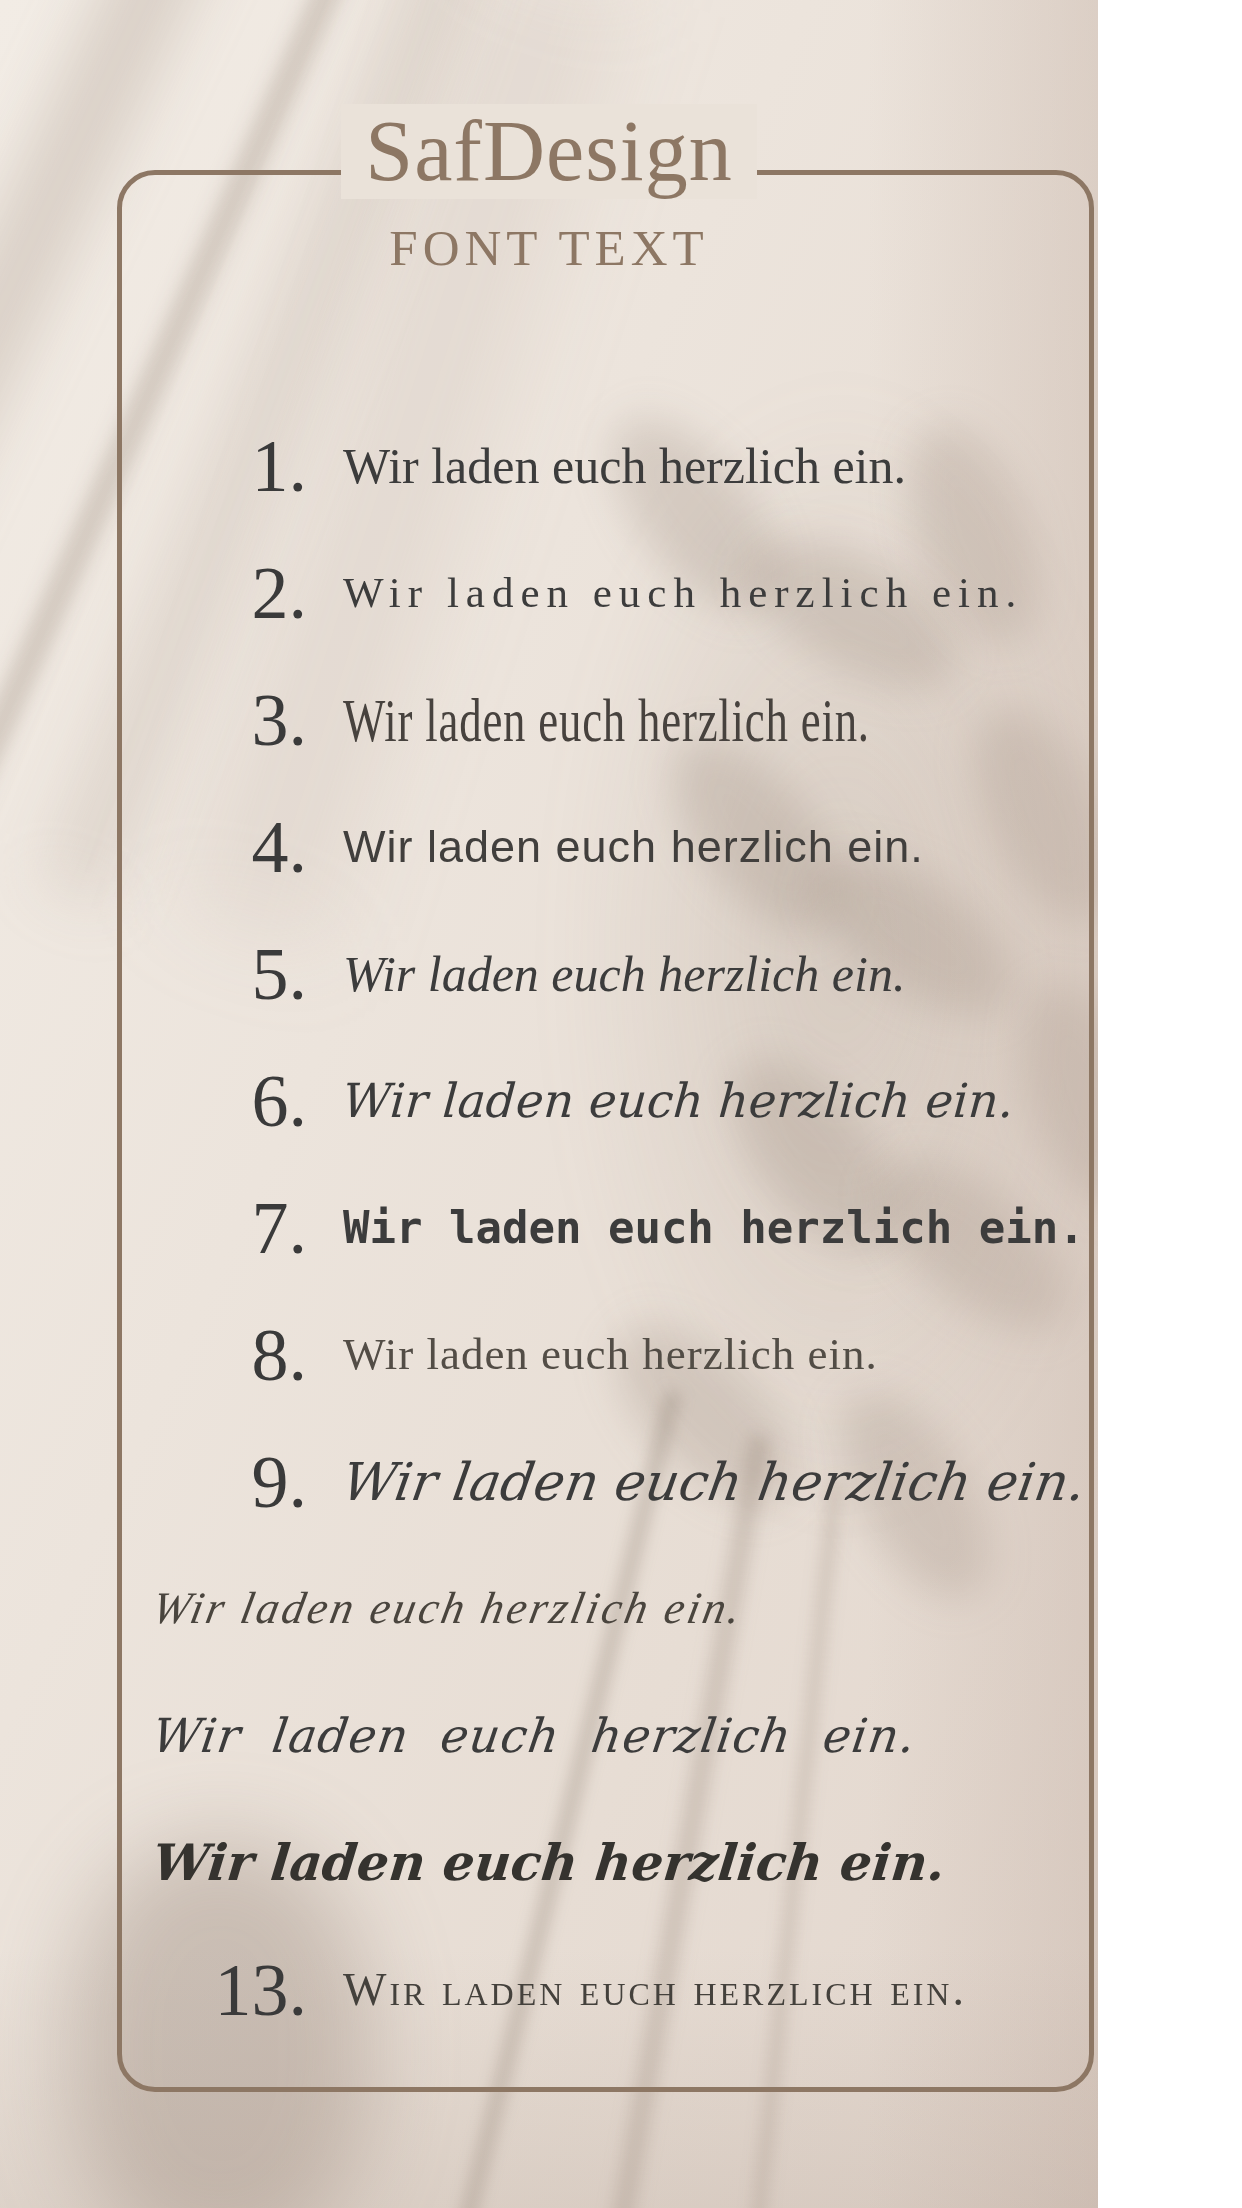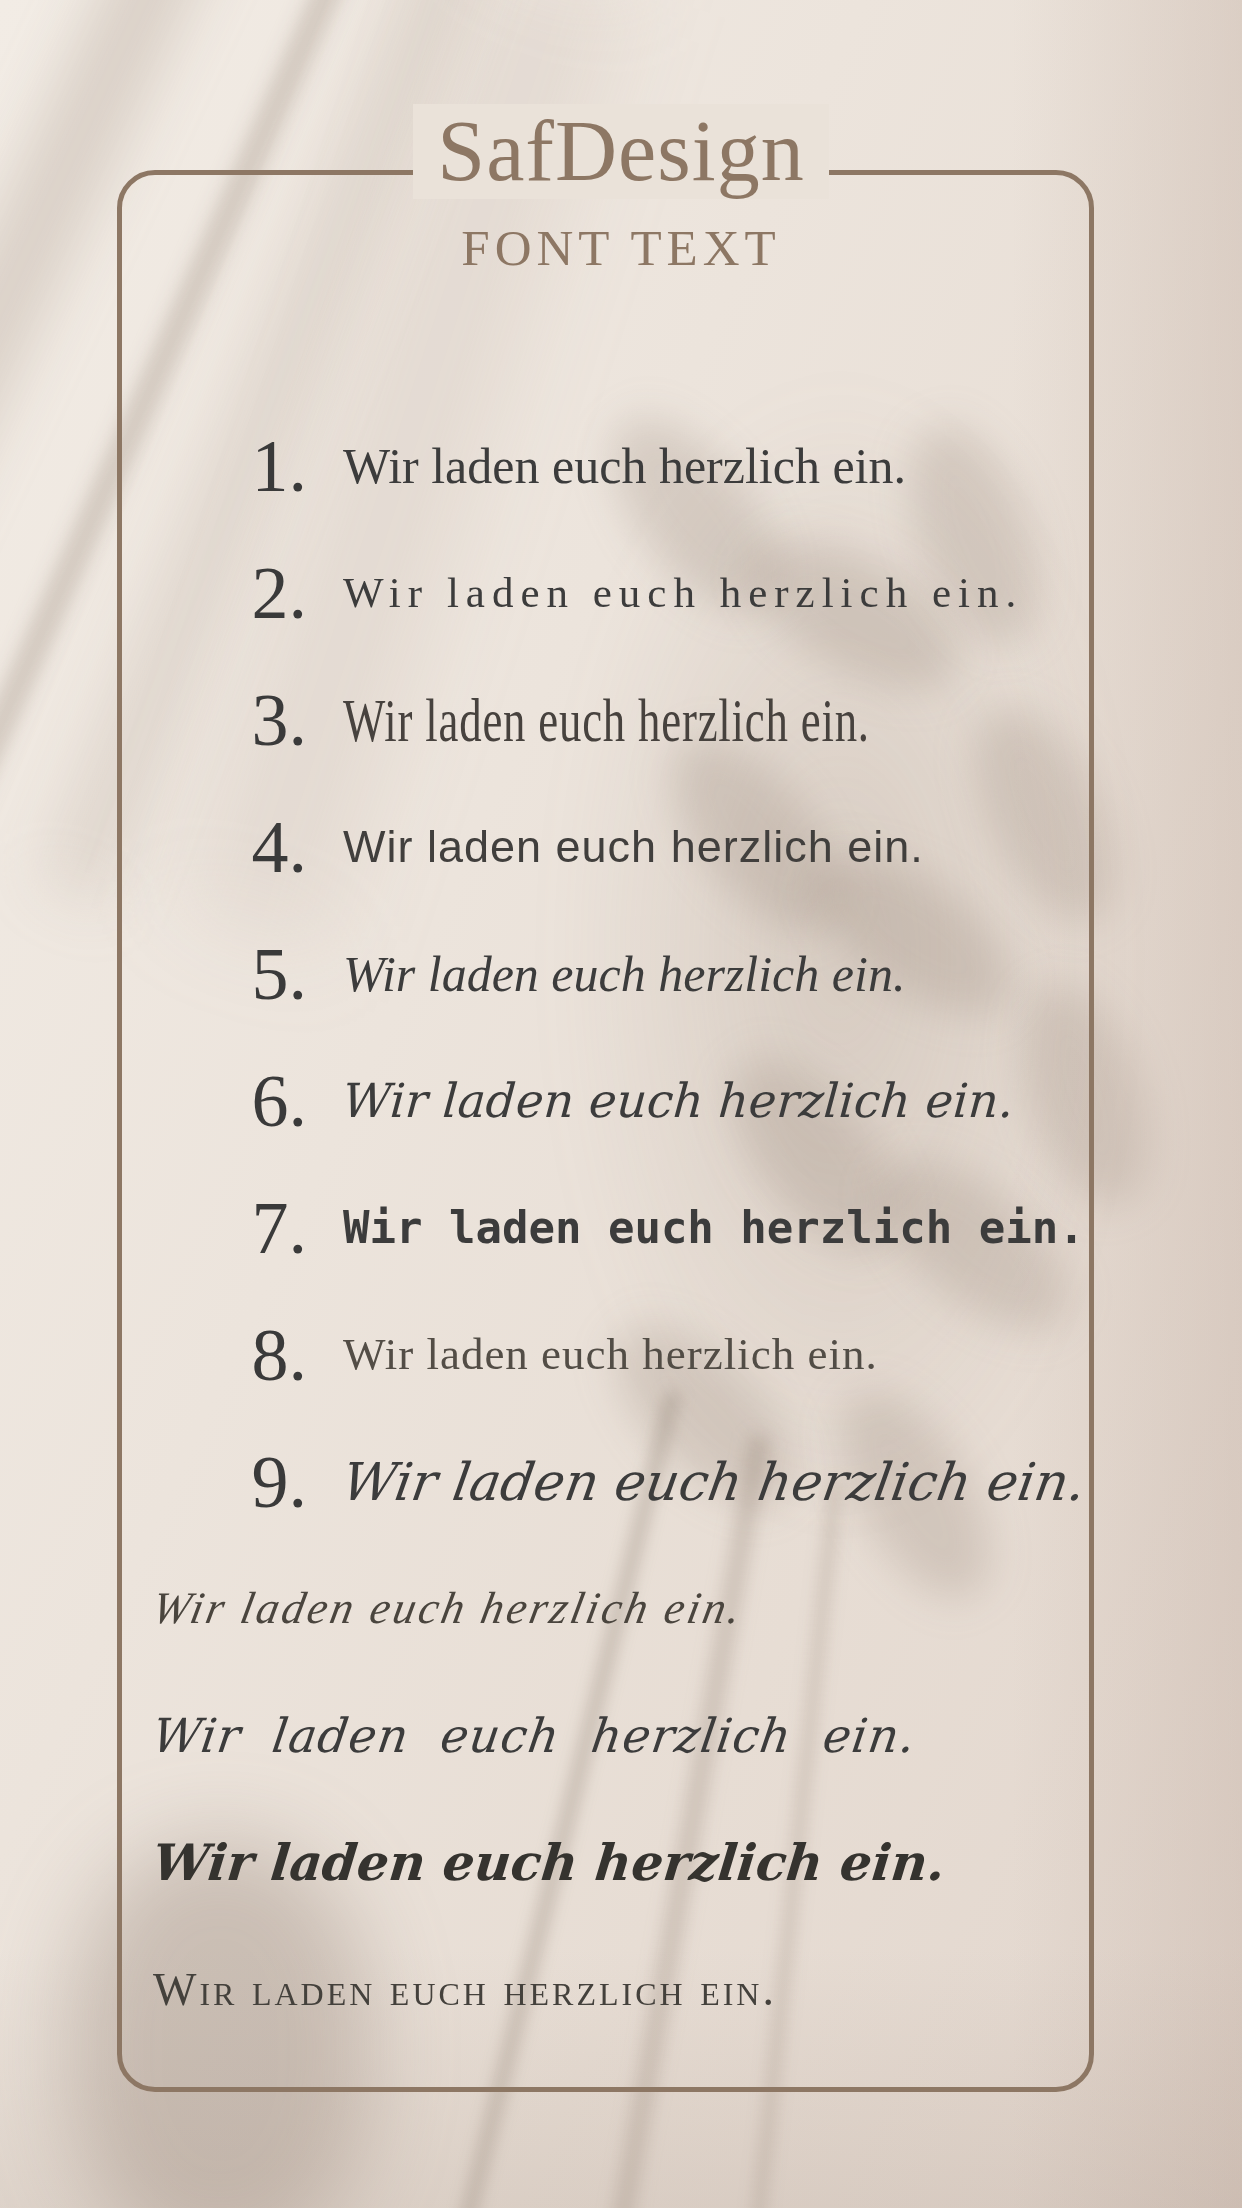--- a/index.html
+++ b/index.html
@@ -7,21 +7,21 @@
     --frame:#8d7764;
     --ink:#3c3c3c;
   }
   *{margin:0;padding:0;box-sizing:border-box;}
   html,body{width:1242px;height:2208px;}
   body{
     font-family:"Liberation Serif",serif;
     overflow:hidden;
   }
   .canvas{
-    position:relative;width:1242px;height:2208px;overflow:hidden;
+    position:relative;width:1098px;height:2208px;overflow:hidden;
     background:linear-gradient(115deg,#f2ece5 0%,#ece4dc 38%,#e7ddd4 68%,#e2d6cd 100%);
   }
   
   .dec{position:absolute;pointer-events:none;}
   .streak1{left:-90px;top:-160px;width:80px;height:1150px;background:rgba(146,128,112,.26);transform:rotate(25deg);filter:blur(30px);}
   .streak2{left:150px;top:-130px;width:26px;height:980px;background:rgba(150,133,117,.34);transform:rotate(24deg);filter:blur(10px);}
   .streak3{left:235px;top:-110px;width:64px;height:1040px;background:rgba(160,143,128,.22);transform:rotate(22deg);filter:blur(32px);}
   .streak4{left:330px;top:-60px;width:150px;height:1010px;background:rgba(172,156,141,.16);transform:rotate(18deg);filter:blur(48px);}
   .leafmass{left:560px;top:380px;width:560px;height:1150px;background:radial-gradient(ellipse at center,rgba(150,131,116,.22) 0%,rgba(150,131,116,0) 70%);filter:blur(30px);}
   .leaf{width:110px;height:230px;border-radius:50%;background:rgba(138,119,104,.22);filter:blur(20px);transform:rotate(-38deg);}
@@ -159,17 +159,18 @@
     <div class="row">
       <span class="sample f10">Wir laden euch herzlich ein.</span>
     </div>
     <div class="row">
       <span class="sample f11">Wir laden euch herzlich ein.</span>
     </div>
     <div class="row">
       <span class="sample f12">Wir laden euch herzlich ein.</span>
     </div>
     <div class="row">
+      <span class="num">13.</span>
       <span class="sample f13">Wir laden euch herzlich ein.</span>
     </div>
   </div>
 
 </div>
 
 </body></html>

